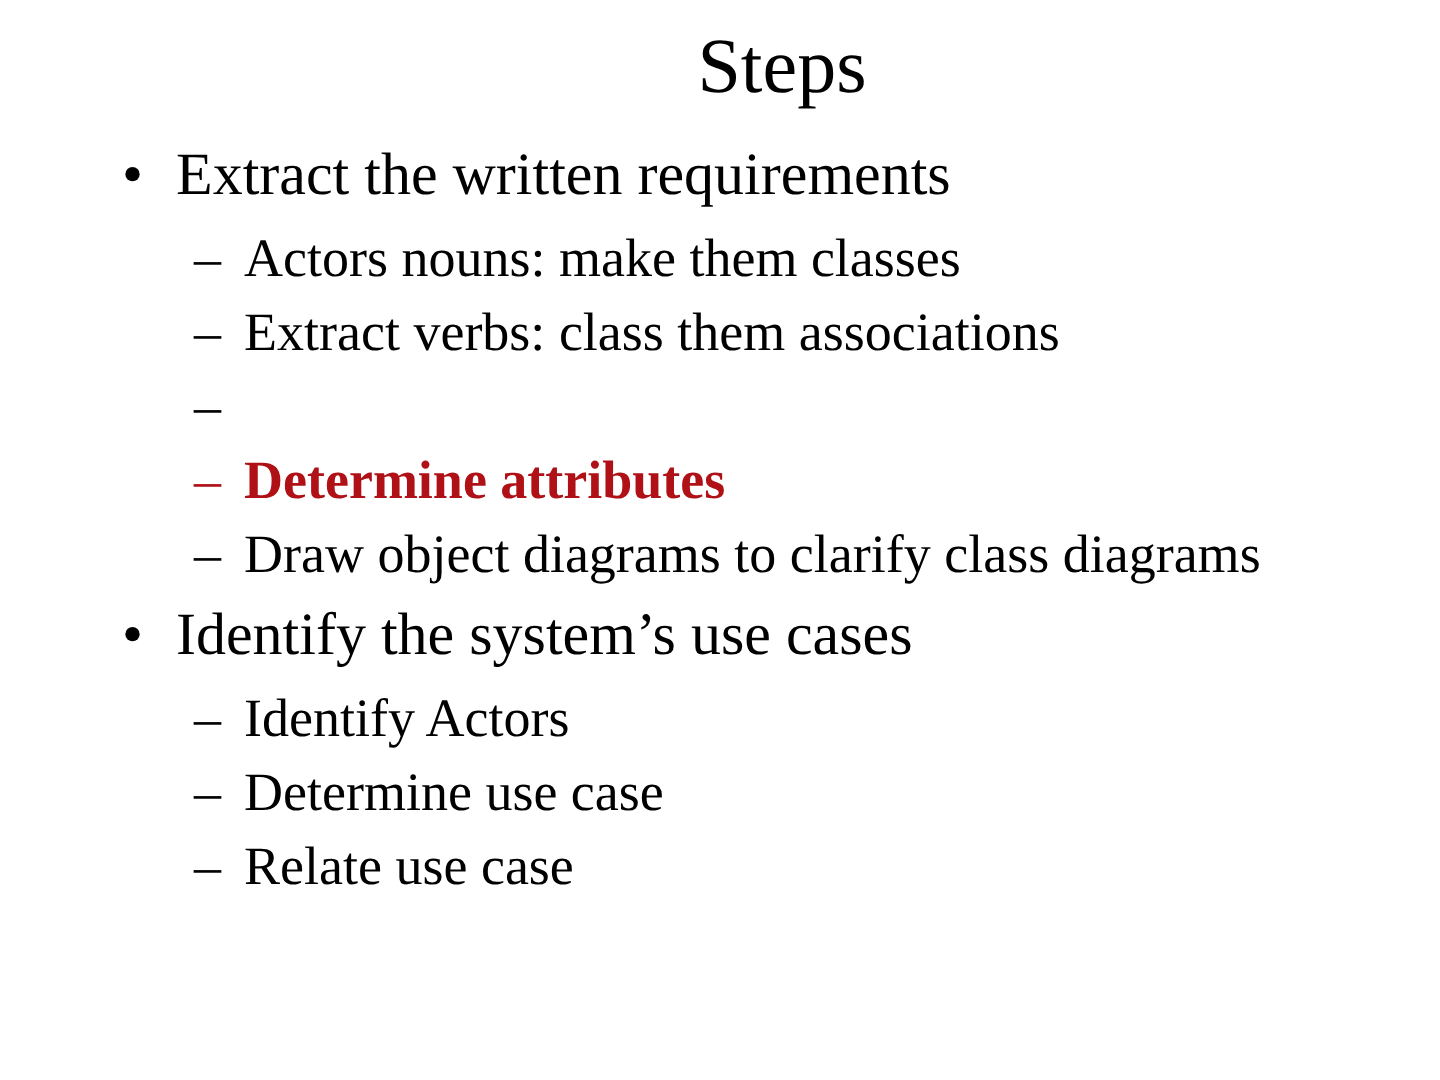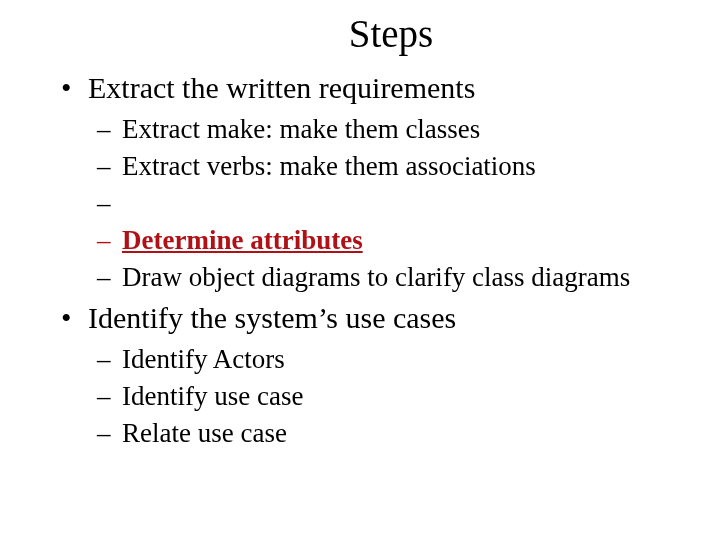--- a/index.html
+++ b/index.html
@@ -71,21 +71,20 @@
     top: 0;
     font-size: 27px;
     line-height: 37px;
   }
   .txt {
     display: inline-block;
     vertical-align: top;
   }
   .emphasis .txt {
     font-weight: bold;
-    text-decoration: underline;
     text-underline-offset: 2px;
   }
   .emphasis .marker,
   .emphasis .txt {
     color: #B01117;
   }
   .gap-1 { height: 3px; }
   .gap-2 { height: 2px; }
 </style>
 </head>
@@ -99,26 +98,26 @@
 
     <div class="line lvl1">
       <span class="marker">•</span>
       <span class="txt">Extract the written requirements</span>
     </div>
 
     <div class="gap-1"></div>
 
     <div class="line lvl2">
       <span class="marker">–</span>
-      <span class="txt">Extract make: make them classes</span>
+      <span class="txt">Actors nouns: make them classes</span>
     </div>
 
     <div class="line lvl2">
       <span class="marker">–</span>
-      <span class="txt">Extract verbs: make them associations</span>
+      <span class="txt">Extract verbs: class them associations</span>
     </div>
 
     <div class="line lvl2">
       <span class="marker">–</span>
     </div>
 
     <div class="line lvl2 emphasis">
       <span class="marker">–</span>
       <span class="txt">Determine attributes</span>
     </div>
@@ -137,21 +136,21 @@
 
     <div class="gap-1"></div>
 
     <div class="line lvl2">
       <span class="marker">–</span>
       <span class="txt">Identify Actors</span>
     </div>
 
     <div class="line lvl2">
       <span class="marker">–</span>
-      <span class="txt">Identify use case</span>
+      <span class="txt">Determine use case</span>
     </div>
 
     <div class="line lvl2">
       <span class="marker">–</span>
       <span class="txt">Relate use case</span>
     </div>
 
   </div>
 </div>
 

